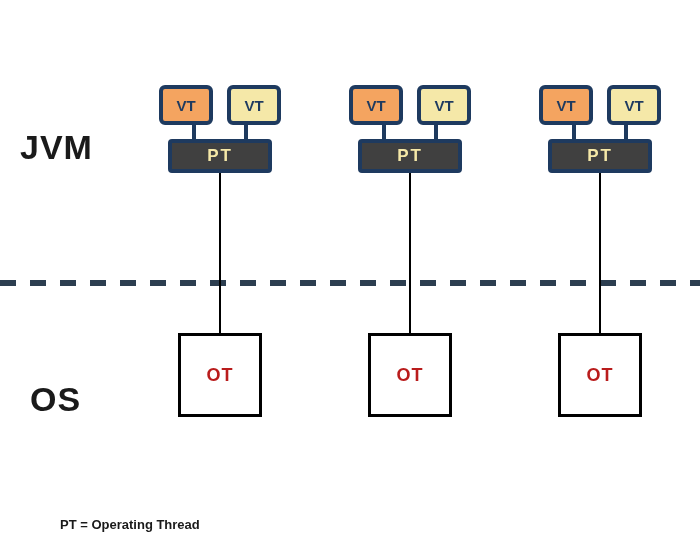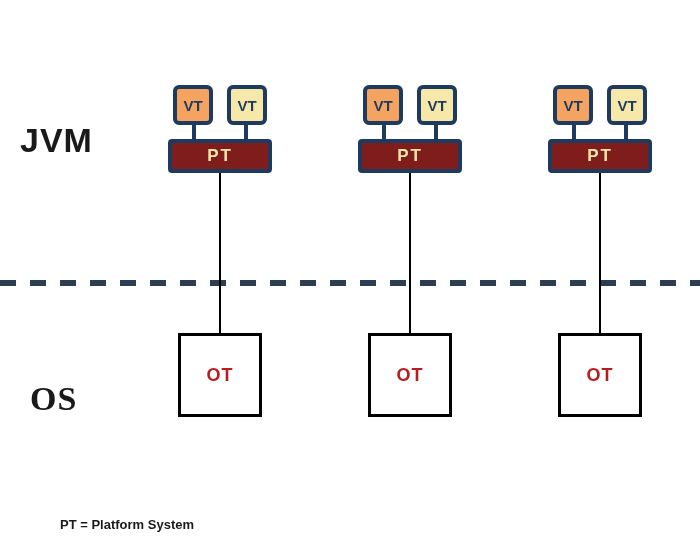--- a/index.html
+++ b/index.html
@@ -11,22 +11,22 @@
     font-family: Arial, Helvetica, sans-serif;
     position: relative;
   }
   .layer-label {
     position: absolute;
     font-weight: 900;
     font-size: 34px;
     color: #1a1a1a;
     letter-spacing: 1px;
   }
-  .jvm-label { left: 20px; top: 121px; }
-  .os-label  { left: 30px; top: 380px; font-family: Liberation Serif, serif; }
+  .jvm-label { left: 20px; top: 128px; }
+  .os-label  { left: 30px; top: 380px; }
 
   .columns {
     position: absolute;
     left: 140px;
     top: 85px;
     width: 540px;
     display: flex;
     justify-content: space-between;
   }
   .unit {
@@ -36,21 +36,21 @@
     align-items: center;
   }
   .vt-row {
     display: flex;
     gap: 14px;
     margin-bottom: 0;
     position: relative;
     z-index: 2;
   }
   .vt {
-    width: 40px;
+    width: 54px;
     height: 40px;
     border: 4px solid #1e3a5f;
     border-radius: 6px;
     display: flex;
     align-items: center;
     justify-content: center;
     font-weight: 800;
     font-size: 15px;
     color: #1e3a5f;
   }
@@ -71,21 +71,21 @@
     height: 14px;
     background: #1e3a5f;
     top: 0;
   }
   .vt-connectors::before { left: 22px; }
   .vt-connectors::after  { right: 22px; }
 
   .pt {
     width: 104px;
     height: 34px;
-    background: #7f1d1d;
+    background: #404040;
     border: 4px solid #1e3a5f;
     border-radius: 4px;
     display: flex;
     align-items: center;
     justify-content: center;
     font-weight: 800;
     font-size: 17px;
     color: #f5e8a8;
     letter-spacing: 2px;
   }
@@ -179,14 +179,14 @@
     </div>
     <div class="vt-connectors"></div>
     <div class="pt">PT</div>
     <div class="pt-ot-line"></div>
     <div class="ot">OT</div>
   </div>
 
 </div>
 
 <div class="legend">
-  <span>PT = Platform System</span>
+  <span>PT = Operating Thread</span>
 </div>
 
 </body></html>

